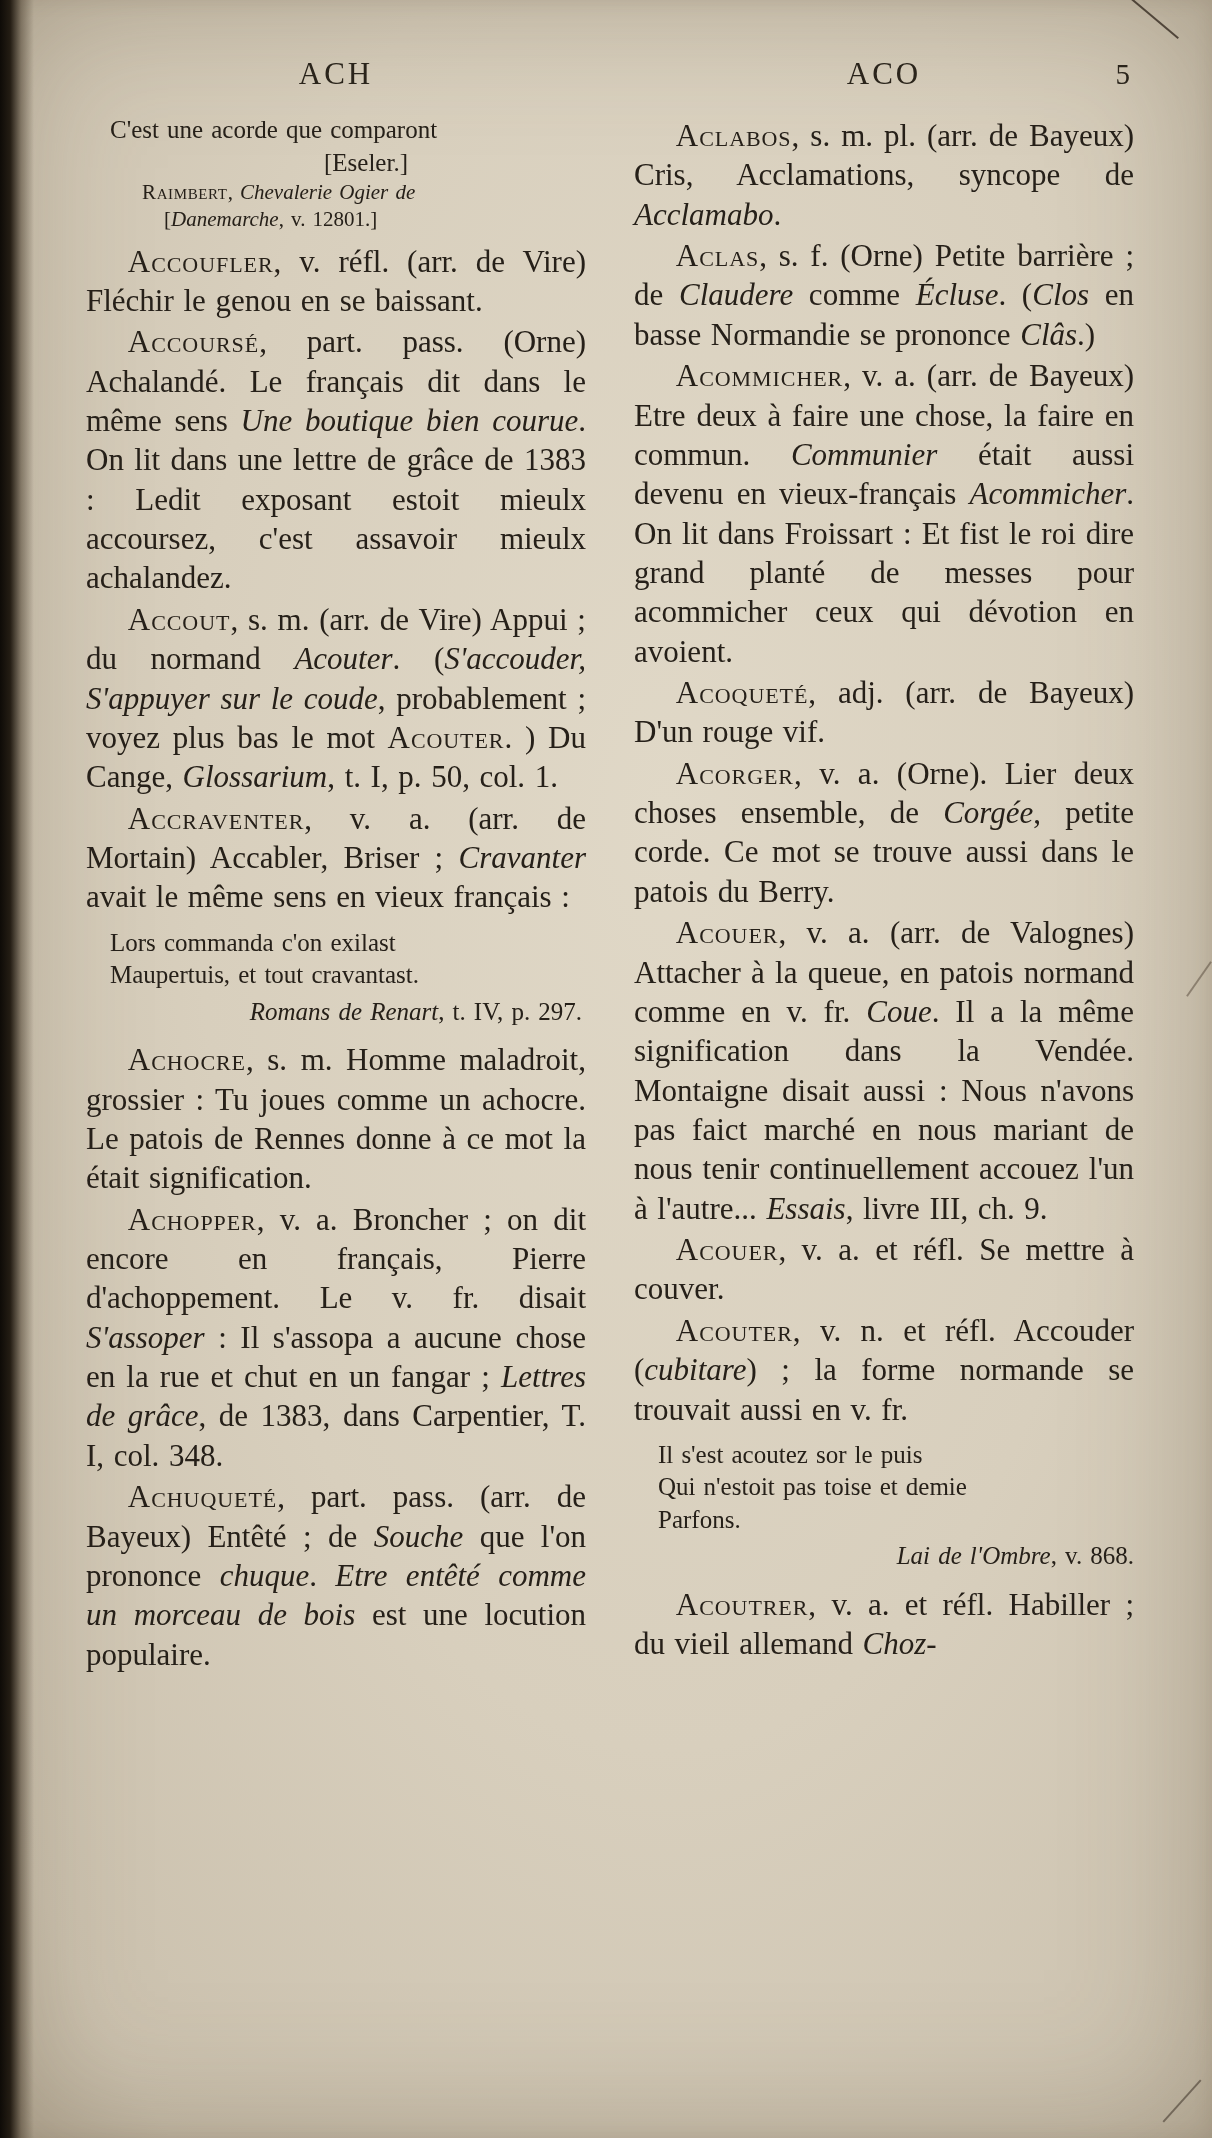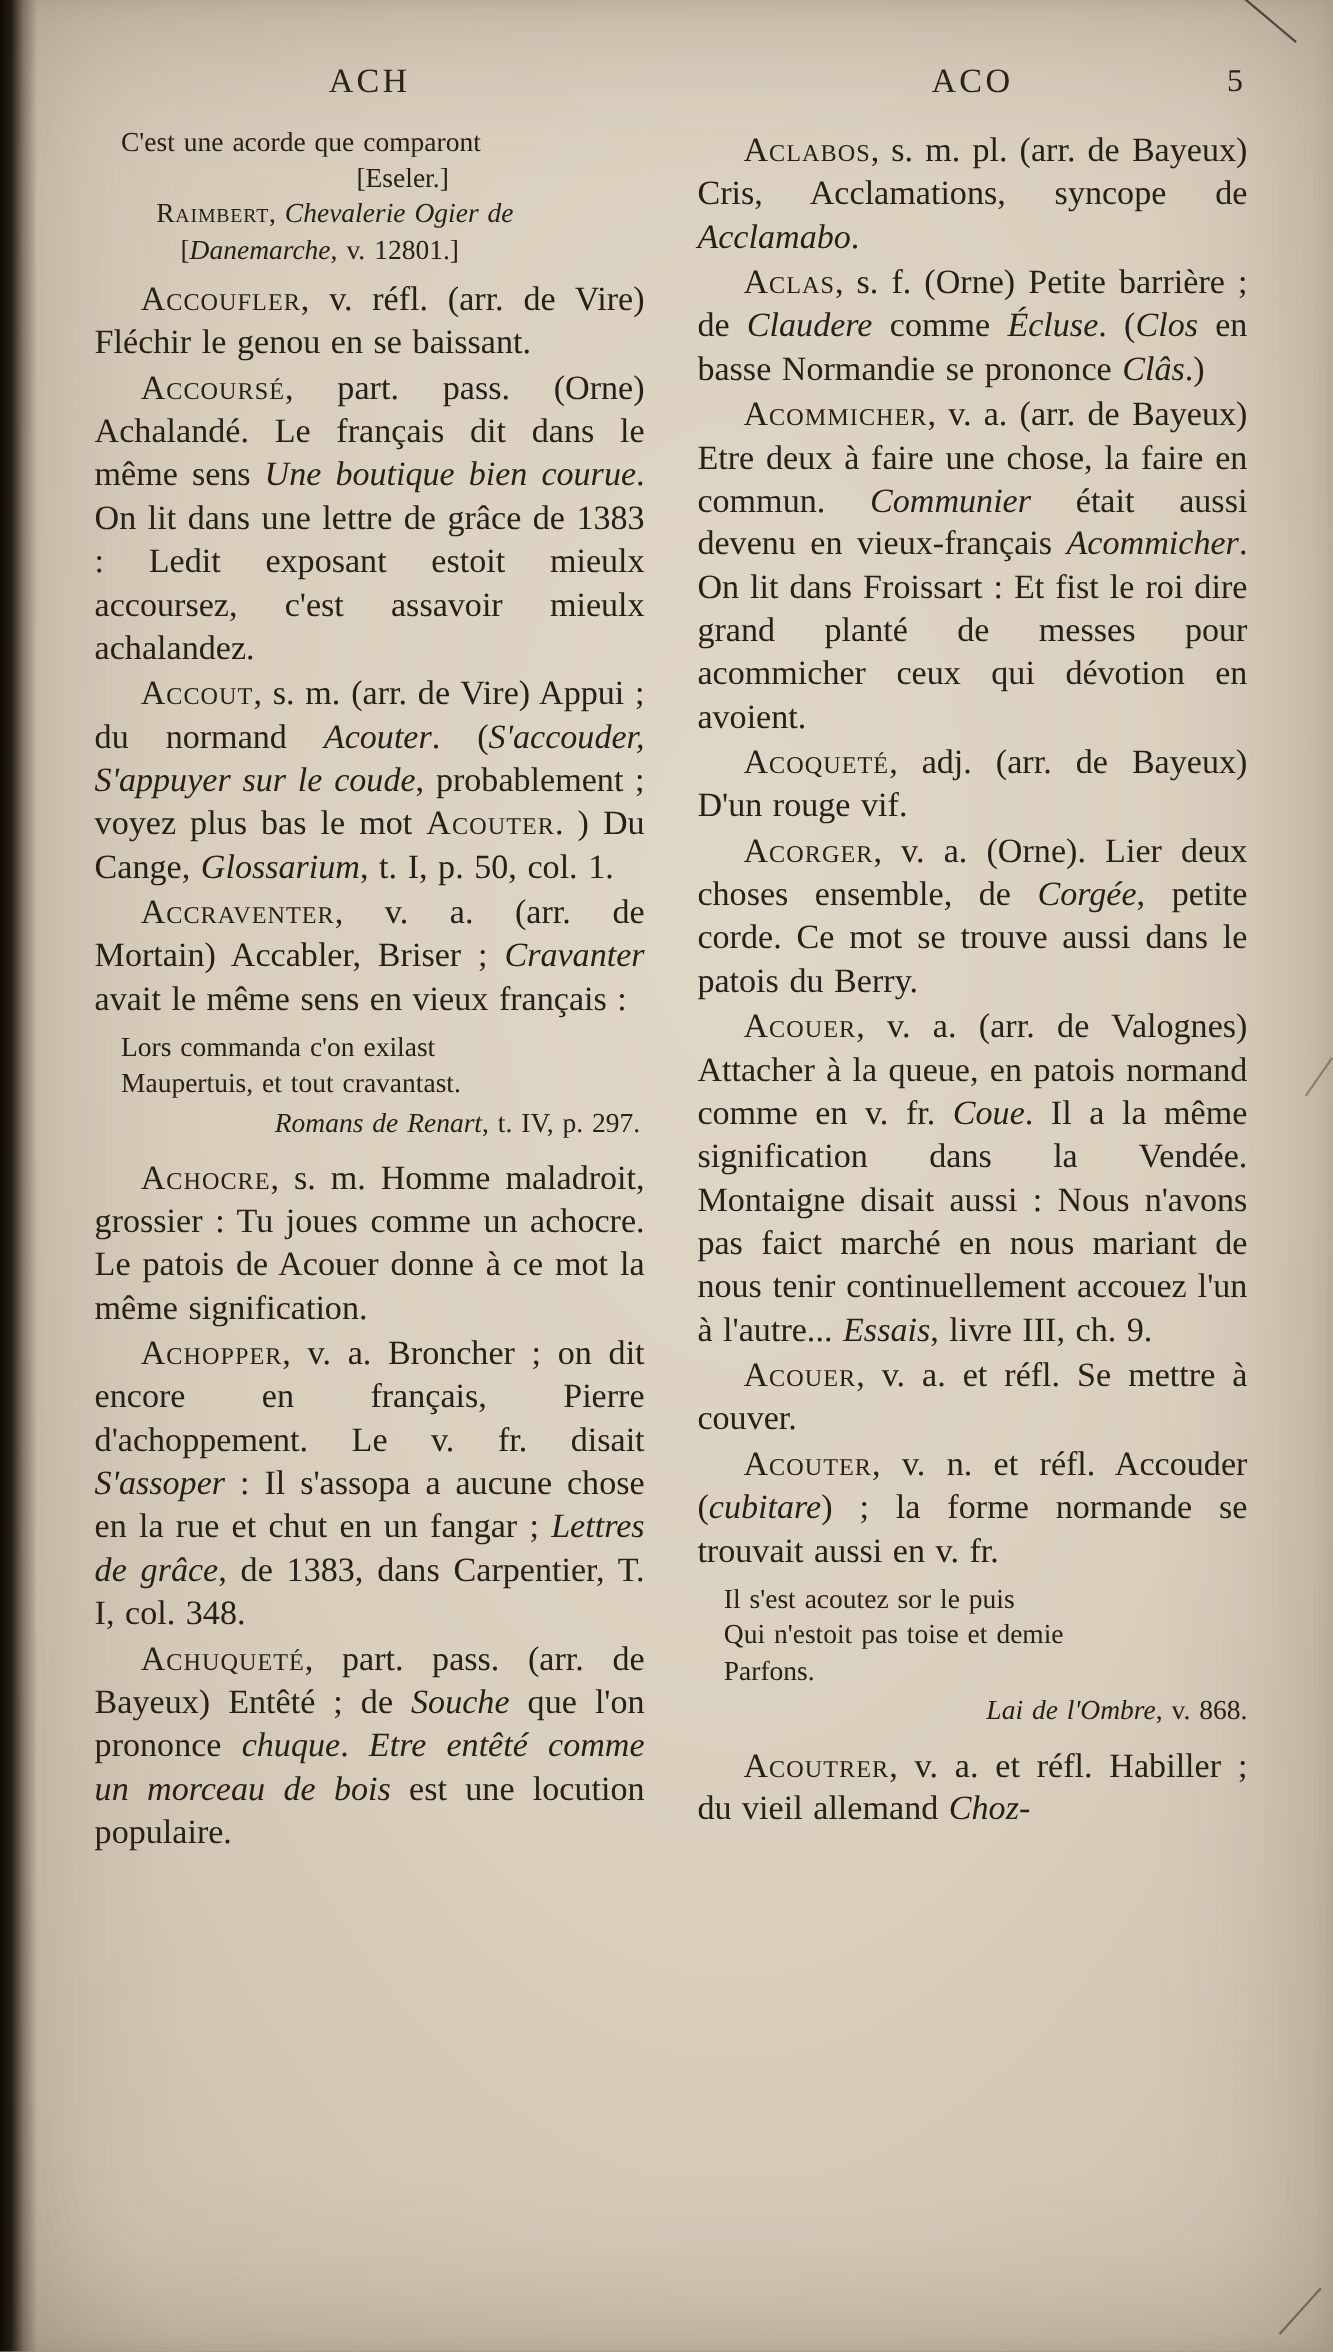--- a/index.html
+++ b/index.html
@@ -77,21 +77,21 @@
     text-align: left;
   }
   .entry + .quote, .ref + .quote { margin-top: 10px; font-family: Liberation Serif, serif; }
   .attr {
     font-size: 25px;
     line-height: 1.3;
     text-align: center;
     padding-left: 12%;
   }
   .ref {
-    font-size: 25px;
+    font-size: 21px;
     line-height: 1.3;
     margin-left: 56px;
     text-align: left;
   }
   .ref2 { margin-left: 78px; margin-bottom: 8px; }
   .cite {
     font-size: 25px;
     line-height: 1.3;
     text-align: right;
     margin: 4px 4px 12px 0;
@@ -119,21 +119,21 @@
           <div class="blk attr"><span>[Eseler.]</span></div>
           <div class="blk ref"><span class="sc">Raimbert</span><span>, </span><span class="it">Chevalerie Ogier de</span></div>
           <div class="blk ref ref2"><span>[</span><span class="it">Danemarche</span><span>, v. 12801.]</span></div>
           <div class="blk entry"><span class="sc">Accoufler</span><span>, v. réfl. (arr. de Vire) Fléchir le genou en se baissant.</span></div>
           <div class="blk entry"><span class="sc">Accoursé</span><span>, part. pass. (Orne) Achalandé. Le français dit dans le même sens </span><span class="it">Une boutique bien courue</span><span>. On lit dans une lettre de grâce de 1383 : Ledit exposant estoit mieulx accoursez, c'est assavoir mieulx achalandez.</span></div>
           <div class="blk entry"><span class="sc">Accout</span><span>, s. m. (arr. de Vire) Appui ; du normand </span><span class="it">Acouter</span><span>. (</span><span class="it">S'accouder, S'appuyer sur le coude</span><span>, probablement ; voyez plus bas le mot </span><span class="sc">Acouter</span><span>. ) Du Cange, </span><span class="it">Glossarium</span><span>, t. I, p. 50, col. 1.</span></div>
           <div class="blk entry"><span class="sc">Accraventer</span><span>, v. a. (arr. de Mortain) Accabler, Briser ; </span><span class="it">Cravanter</span><span> avait le même sens en vieux français :</span></div>
           <div class="blk quote"><span>Lors commanda c'on exilast</span></div>
           <div class="blk quote"><span>Maupertuis, et tout cravantast.</span></div>
           <div class="blk cite"><span class="it">Romans de Renart</span><span>, t. IV, p. 297.</span></div>
-          <div class="blk entry"><span class="sc">Achocre</span><span>, s. m. Homme maladroit, grossier : Tu joues comme un achocre. Le patois de Acouer donne à ce mot la même signification.</span></div>
+          <div class="blk entry"><span class="sc">Achocre</span><span>, s. m. Homme maladroit, grossier : Tu joues comme un achocre. Le patois de Rennes donne à ce mot la était signification.</span></div>
           <div class="blk entry"><span class="sc">Achopper</span><span>, v. a. Broncher ; on dit encore en français, Pierre d'achoppement. Le v. fr. disait </span><span class="it">S'assoper</span><span> : Il s'assopa a aucune chose en la rue et chut en un fangar ; </span><span class="it">Lettres de grâce</span><span>, de 1383, dans Carpentier, T. I, col. 348.</span></div>
           <div class="blk entry"><span class="sc">Achuqueté</span><span>, part. pass. (arr. de Bayeux) Entêté ; de </span><span class="it">Souche</span><span> que l'on prononce </span><span class="it">chuque</span><span>. </span><span class="it">Etre entêté comme un morceau de bois</span><span> est une locution populaire.</span></div>
         </div>
       <div class="col" id="col-right">
           <div class="blk entry"><span class="sc">Aclabos</span><span>, s. m. pl. (arr. de Bayeux) Cris, Acclamations, syncope de </span><span class="it">Acclamabo</span><span>.</span></div>
           <div class="blk entry"><span class="sc">Aclas</span><span>, s. f. (Orne) Petite barrière ; de </span><span class="it">Claudere</span><span> comme </span><span class="it">Écluse</span><span>. (</span><span class="it">Clos</span><span> en basse Normandie se prononce </span><span class="it">Clâs</span><span>.)</span></div>
           <div class="blk entry"><span class="sc">Acommicher</span><span>, v. a. (arr. de Bayeux) Etre deux à faire une chose, la faire en commun. </span><span class="it">Communier</span><span> était aussi devenu en vieux-français </span><span class="it">Acommicher</span><span>. On lit dans Froissart : Et fist le roi dire grand planté de messes pour acommicher ceux qui dévotion en avoient.</span></div>
           <div class="blk entry"><span class="sc">Acoqueté</span><span>, adj. (arr. de Bayeux) D'un rouge vif.</span></div>
           <div class="blk entry"><span class="sc">Acorger</span><span>, v. a. (Orne). Lier deux choses ensemble, de </span><span class="it">Corgée</span><span>, petite corde. Ce mot se trouve aussi dans le patois du Berry.</span></div>
           <div class="blk entry"><span class="sc">Acouer</span><span>, v. a. (arr. de Valognes) Attacher à la queue, en patois normand comme en v. fr. </span><span class="it">Coue</span><span>. Il a la même signification dans la Vendée. Montaigne disait aussi : Nous n'avons pas faict marché en nous mariant de nous tenir continuellement accouez l'un à l'autre... </span><span class="it">Essais</span><span>, livre III, ch. 9.</span></div>

